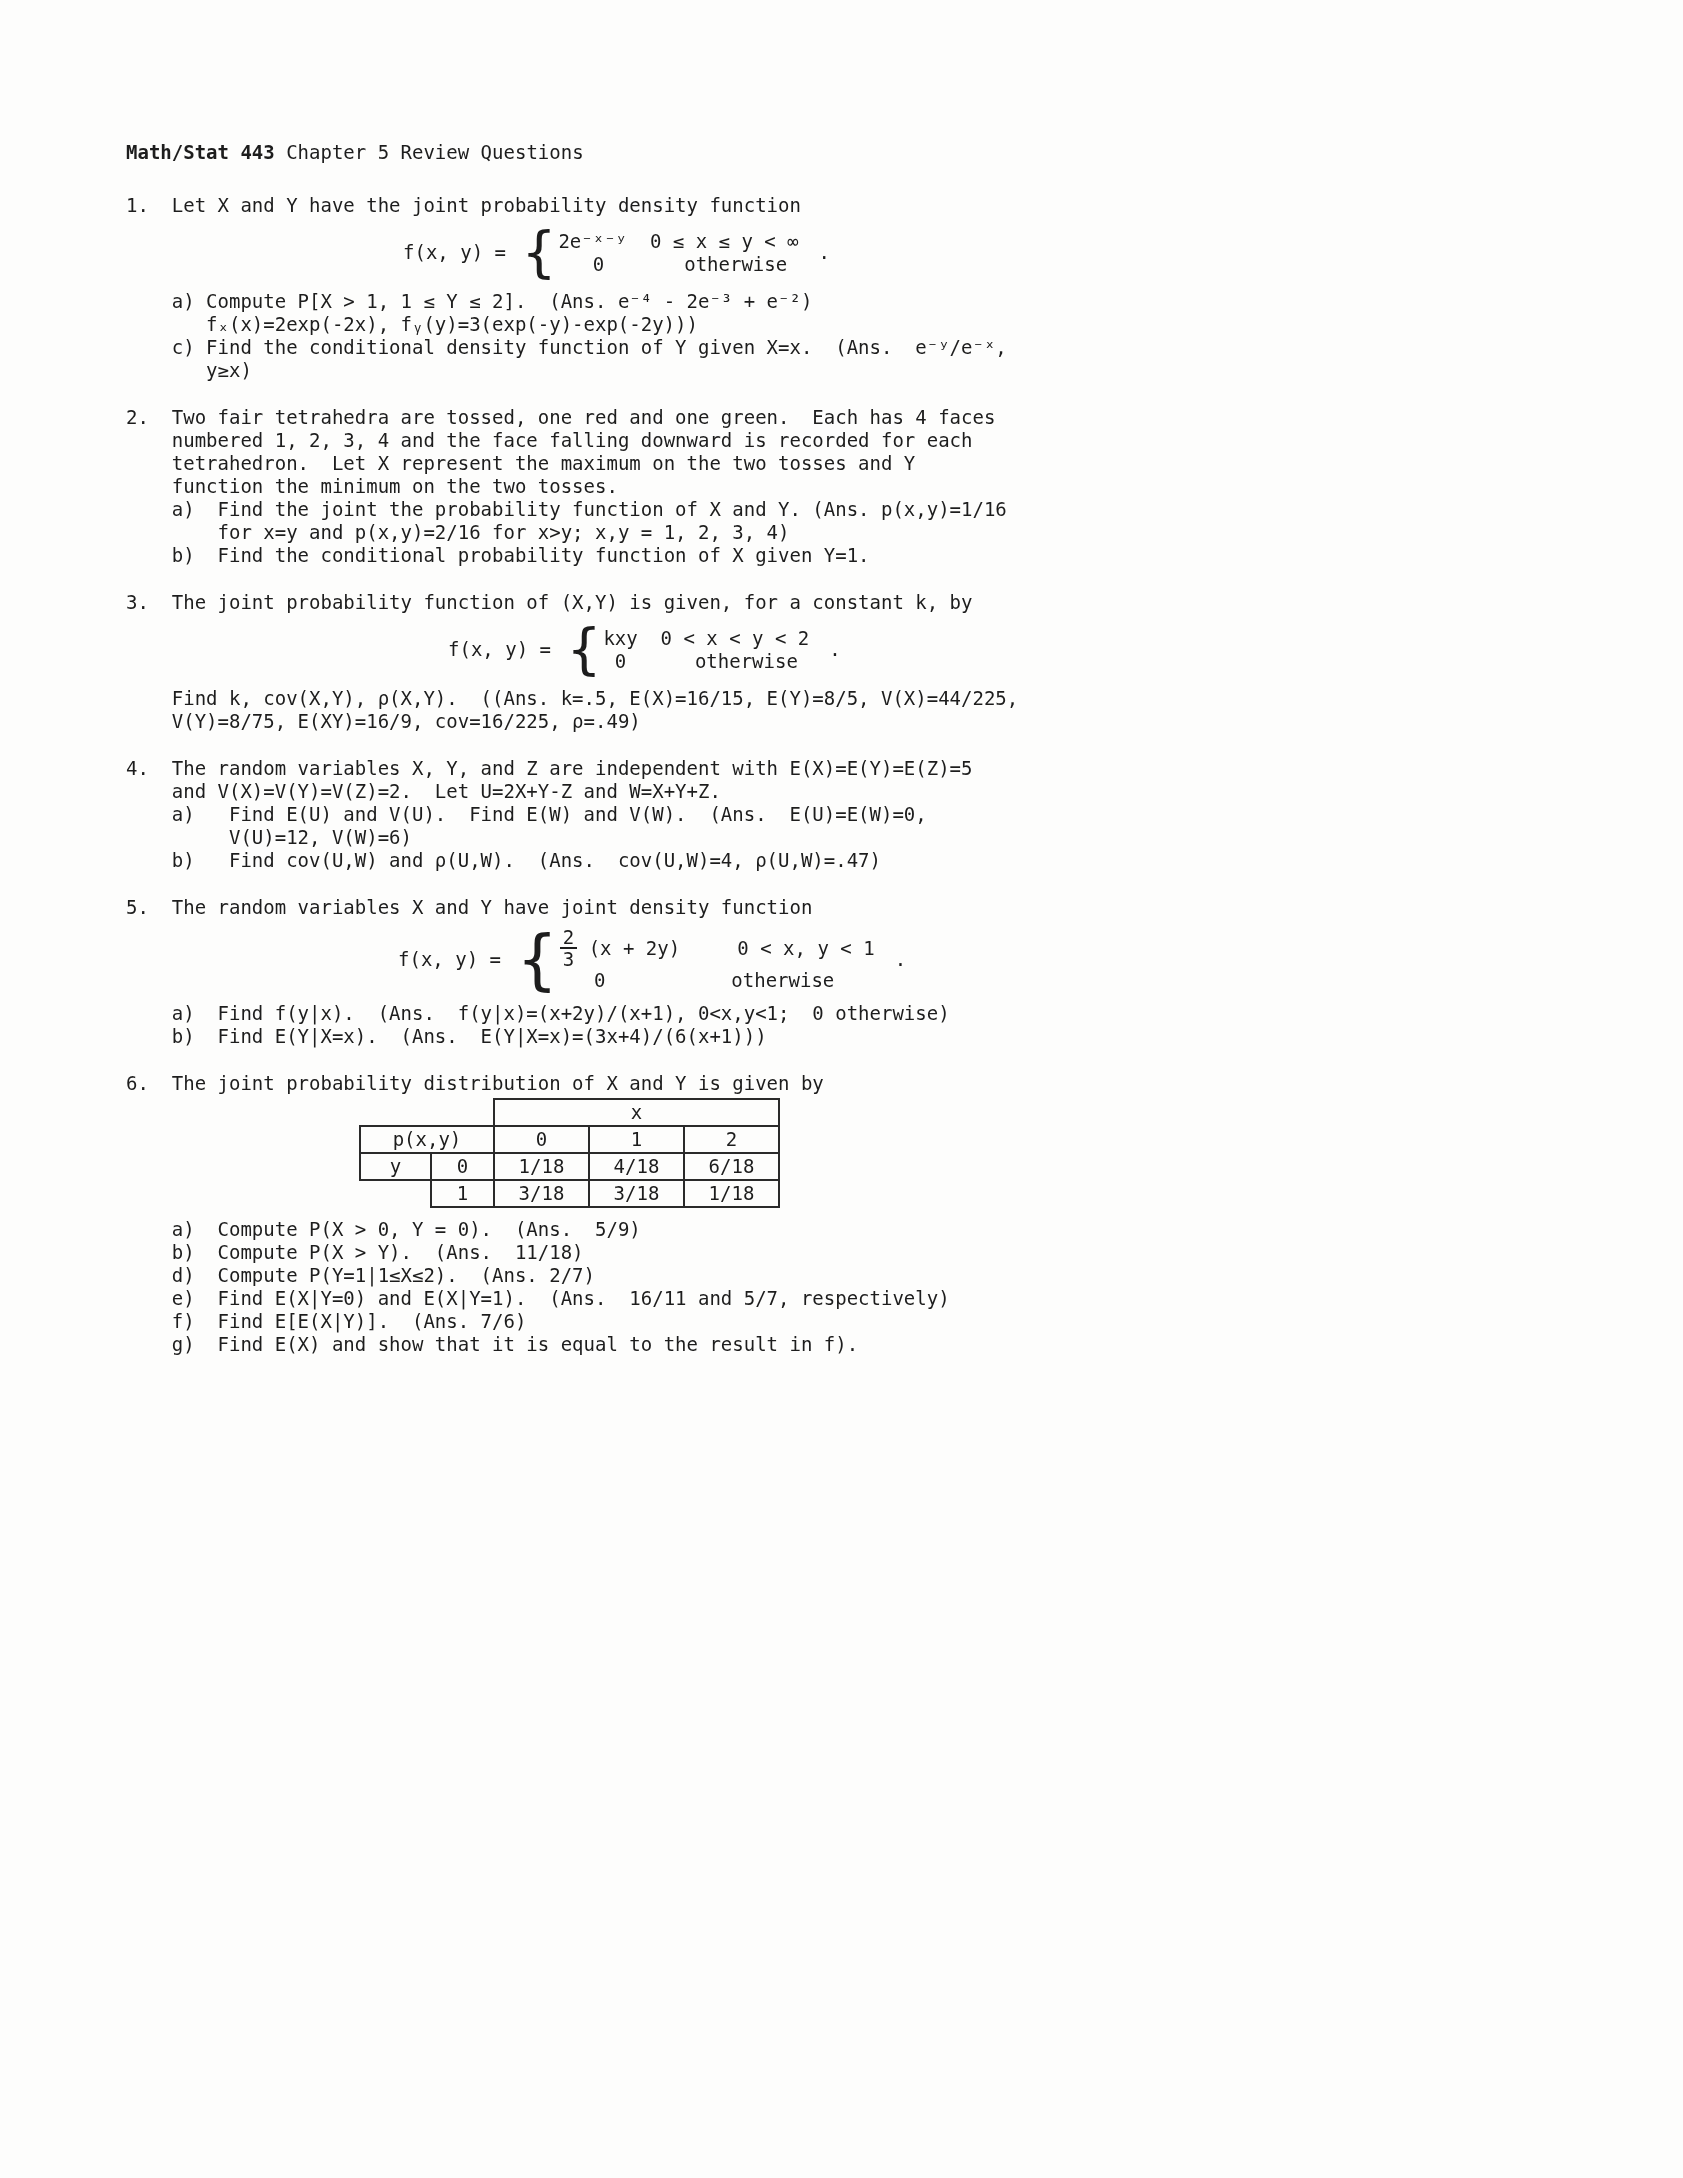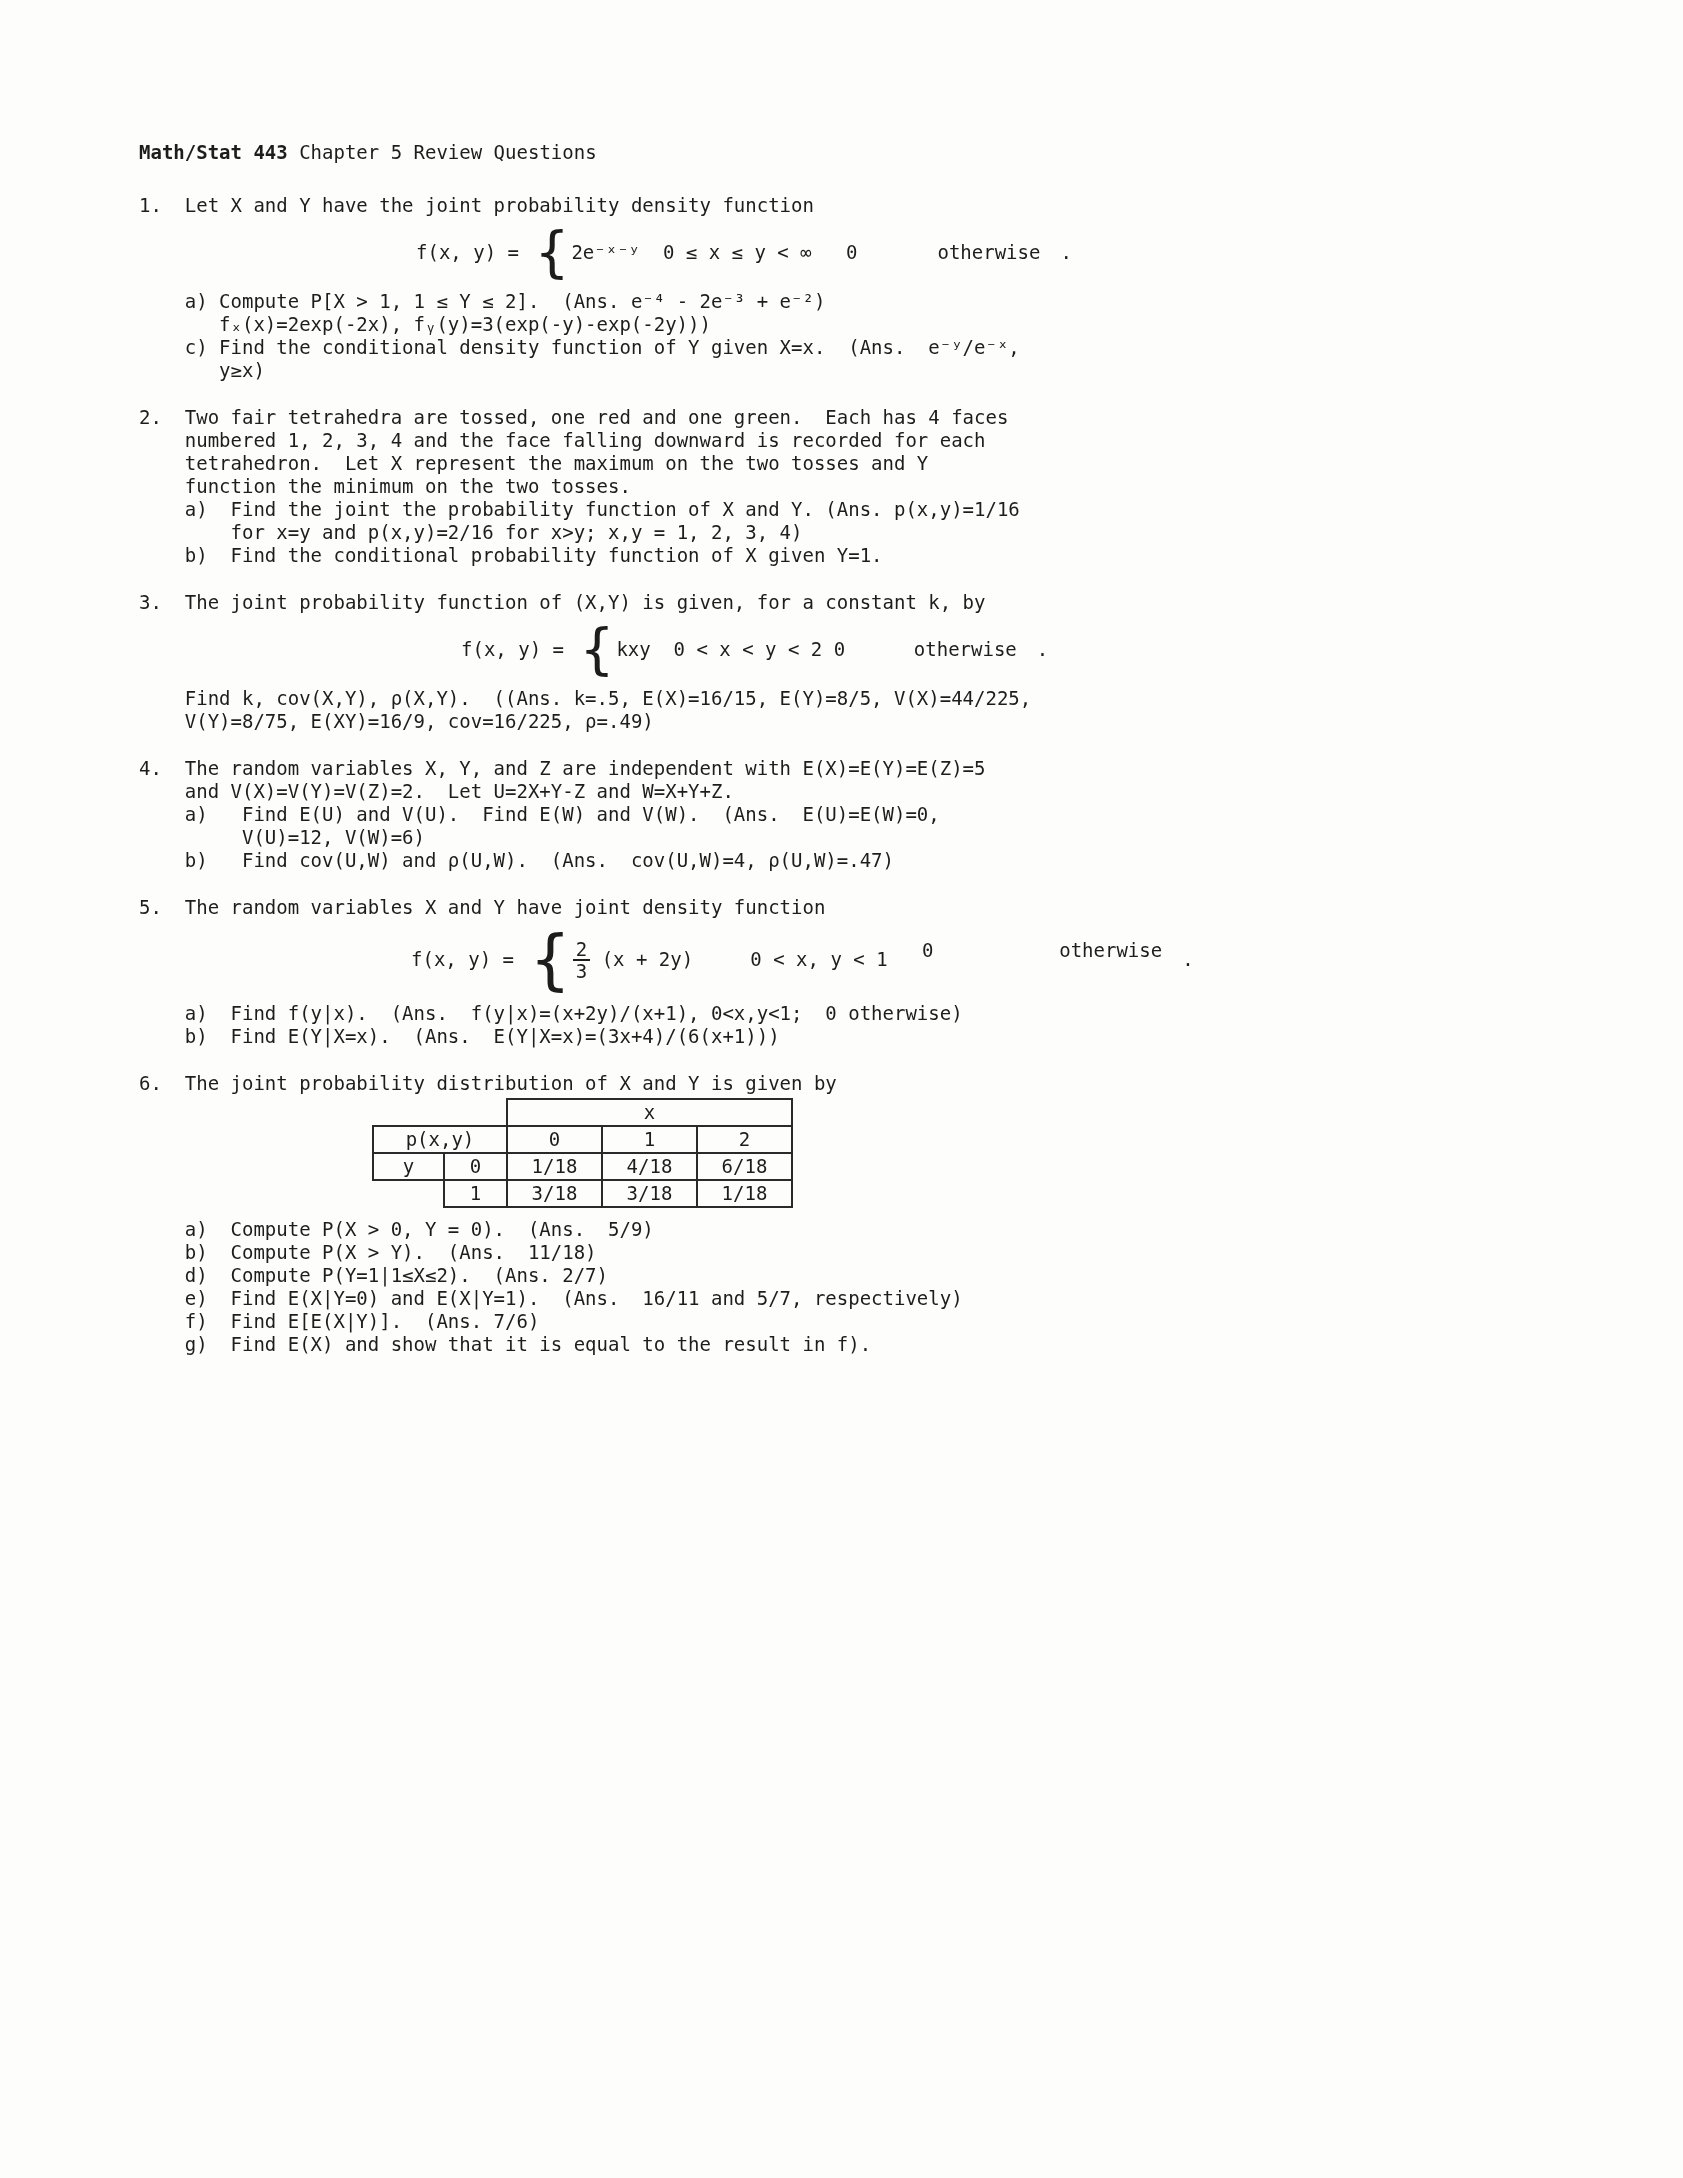--- a/index.html
+++ b/index.html
@@ -5,40 +5,40 @@
   * { box-sizing: border-box; }
   html, body { margin: 0; padding: 0; background: #d9d9d9; }
   .page {
     width: 1683px; height: 2178px;
     background: #fdfdfc;
     position: relative;
     overflow: hidden;
     margin: 0 auto;
   }
   .content {
-    position: absolute; left: 139px; top: 141px; width: 1485px;
+    position: absolute; left: 126px; top: 141px; width: 1485px;
     color: #1d1d1d;
     font-family: "DejaVu Sans Mono", "Liberation Mono", "DejaVu Sans", monospace;
     font-size: 19px; line-height: 23px;
   }
   .line { white-space: pre; }
   .doc-title { margin-bottom: 30px; }
   .doc-title .bold { font-weight: bold; }
   .qblock { margin-bottom: 24px; }
   .formula { display: flex; align-items: center; margin: 8px 0 10px 0; }
   .f-q1 { margin-left: 277px; }
   .f-q3 { margin-left: 322px; }
   .f-q5 { margin-left: 272px; }
   .brace {
     font-family: "DejaVu Sans", "Liberation Sans", sans-serif;
     line-height: 1; font-weight: 400; margin: 0 2px 0 4px;
   }
   .brace.b2 { font-size: 55px; }
   .brace.b3 { font-size: 65px; }
-  .cases { display: flex; flex-direction: row; }
+  .cases { display: flex; flex-direction: column; }
   .caserow { display: flex; align-items: center; }
   .period { margin-left: 20px; }
   .frac { display: inline-flex; flex-direction: column; align-items: center; line-height: 20px; }
   .frac .num { padding: 0 3px; }
   .frac .den { border-top: 2px solid #1d1d1d; padding: 0 3px; }
   .ptable { border-collapse: collapse; margin: 3px 0 10px 233px; }
   .ptable td {
     border: 2px solid #2a2a2a; text-align: center;
     padding: 0 4px; height: 27px; white-space: pre;
   }

